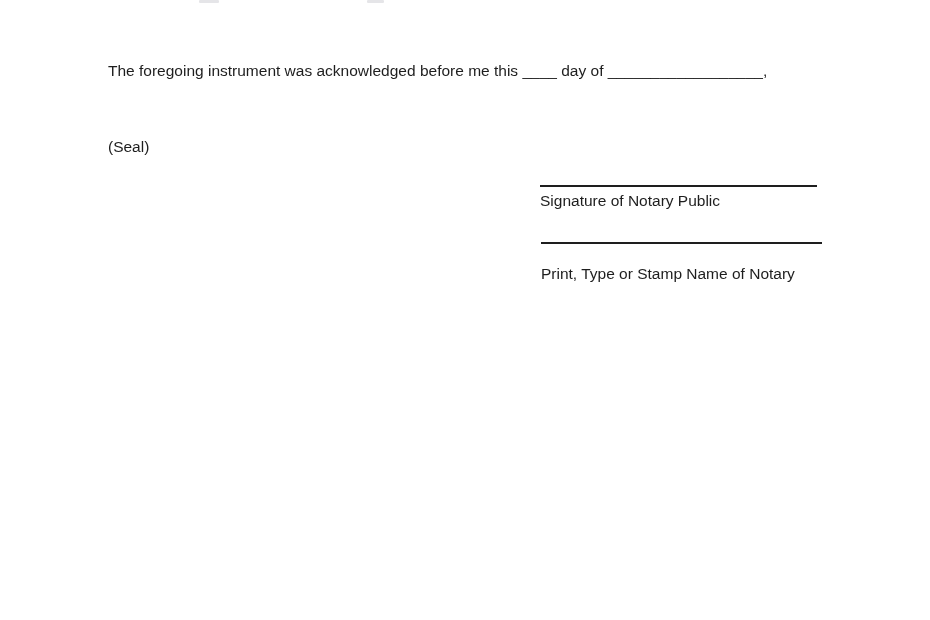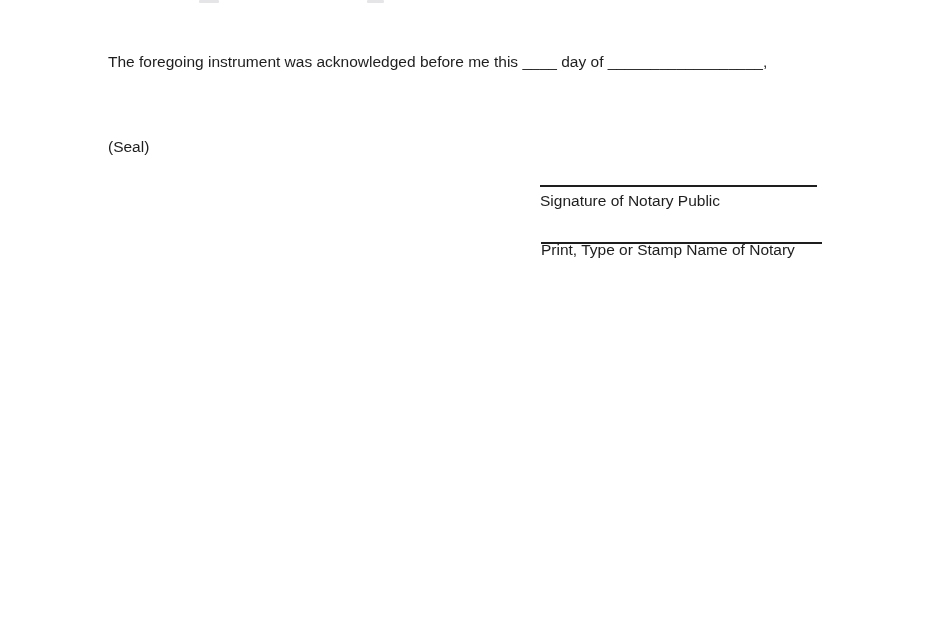--- a/index.html
+++ b/index.html
@@ -31,21 +31,21 @@
   .artifact.a1 { left: 199px; width: 20px; }
   .artifact.a2 { left: 367px; width: 17px; }
 
   .para {
     position: absolute;
     left: 108px;
     top: 52px;
     width: 740px;
     line-height: 20px;
   }
-  .pline { white-space: pre-wrap; }
+  .pline { white-space: pre-wrap; margin-top: 9px; }
 
   .seal {
     position: absolute;
     left: 108px;
     top: 137px;
     line-height: 20px;
   }
 
   .sig-rule {
     position: absolute;
@@ -54,21 +54,21 @@
   }
   .sig-rule.r1 { left: 540px; top: 185px; width: 277px; }
   .sig-rule.r2 { left: 541px; top: 242px; width: 281px; }
 
   .sig-caption {
     position: absolute;
     line-height: 20px;
     text-align: center;
   }
   .sig-caption.c1 { left: 540px; top: 191px; }
-  .sig-caption.c2 { left: 541px; top: 240px; }
+  .sig-caption.c2 { left: 541px; top: 264px; }
 
   .id-block {
     position: absolute;
     right: 110px;
     top: 342px;
     width: 560px;
     text-align: right;
     line-height: 20px;
   }
   .id-line { white-space: pre-wrap; }

